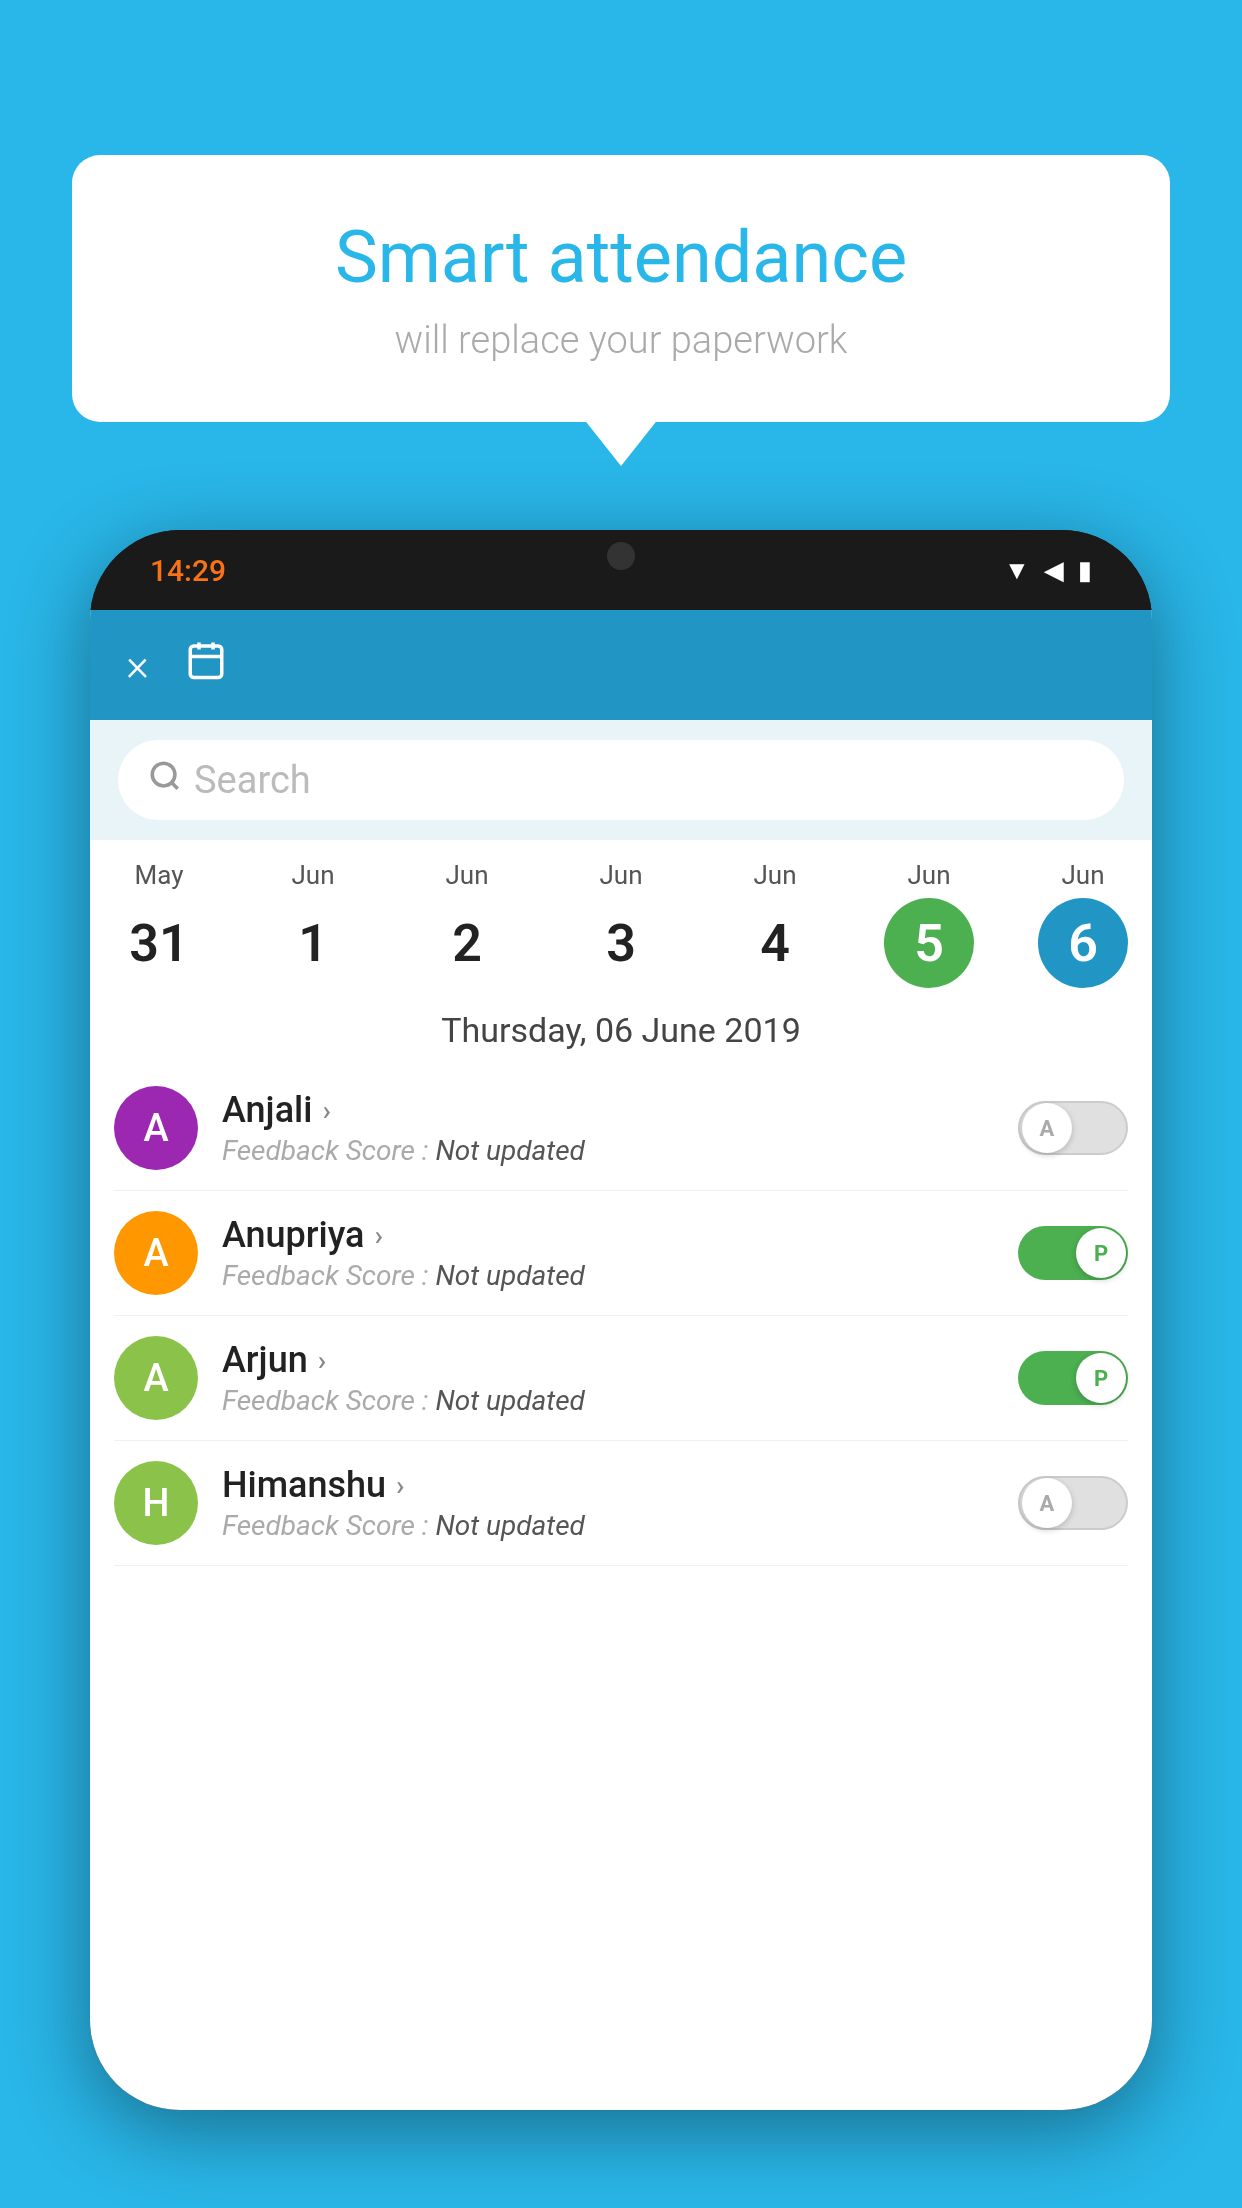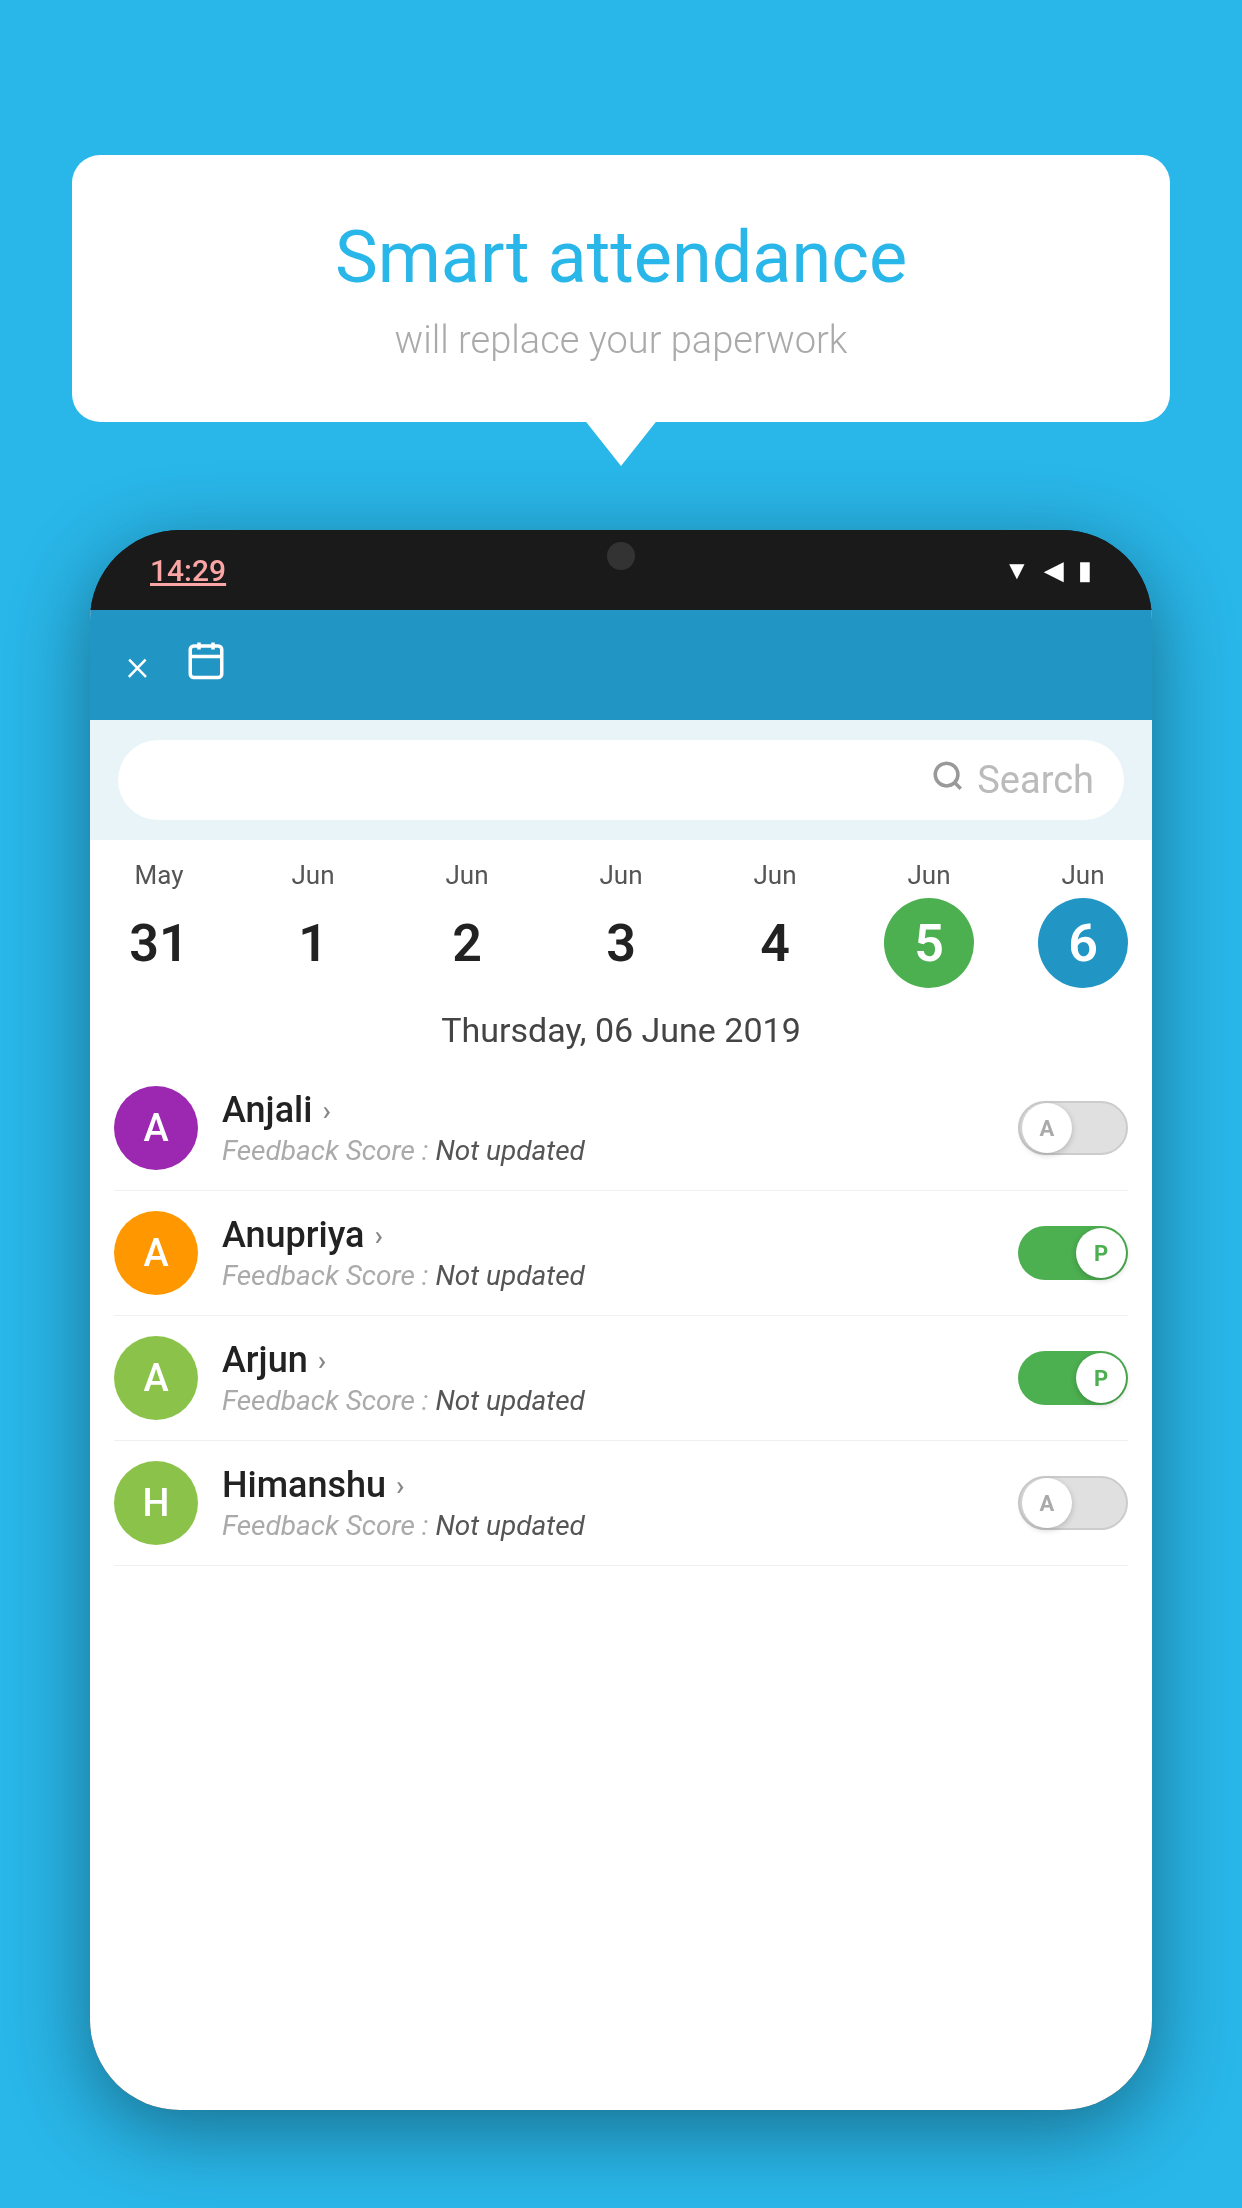--- a/index.html
+++ b/index.html
@@ -86,24 +86,23 @@
       position: absolute;
       top: 12px;
       left: 50%;
       transform: translateX(-50%);
       width: 28px;
       height: 28px;
       background: #333;
       border-radius: 50%;
     }
     .status-time {
-      color: #fca5a5;
+      color: #f97316;
       font-size: 30px;
       font-weight: 500;
-      text-decoration: underline;
     }
     .status-icons {
       display: flex;
       align-items: center;
       gap: 14px;
     }
     .status-icon {
       color: white;
       font-size: 26px;
     }
@@ -147,21 +146,20 @@
       background: #e8f4f8;
     }
     .search-bar {
       background: white;
       border-radius: 40px;
       height: 80px;
       display: flex;
       align-items: center;
       padding: 0 30px;
       gap: 12px;
-      justify-content: flex-end;
     }
     .search-icon-wrap {
       color: #999;
       font-size: 36px;
     }
     .search-input-text {
       color: #bbb;
       font-size: 38px;
     }
 

